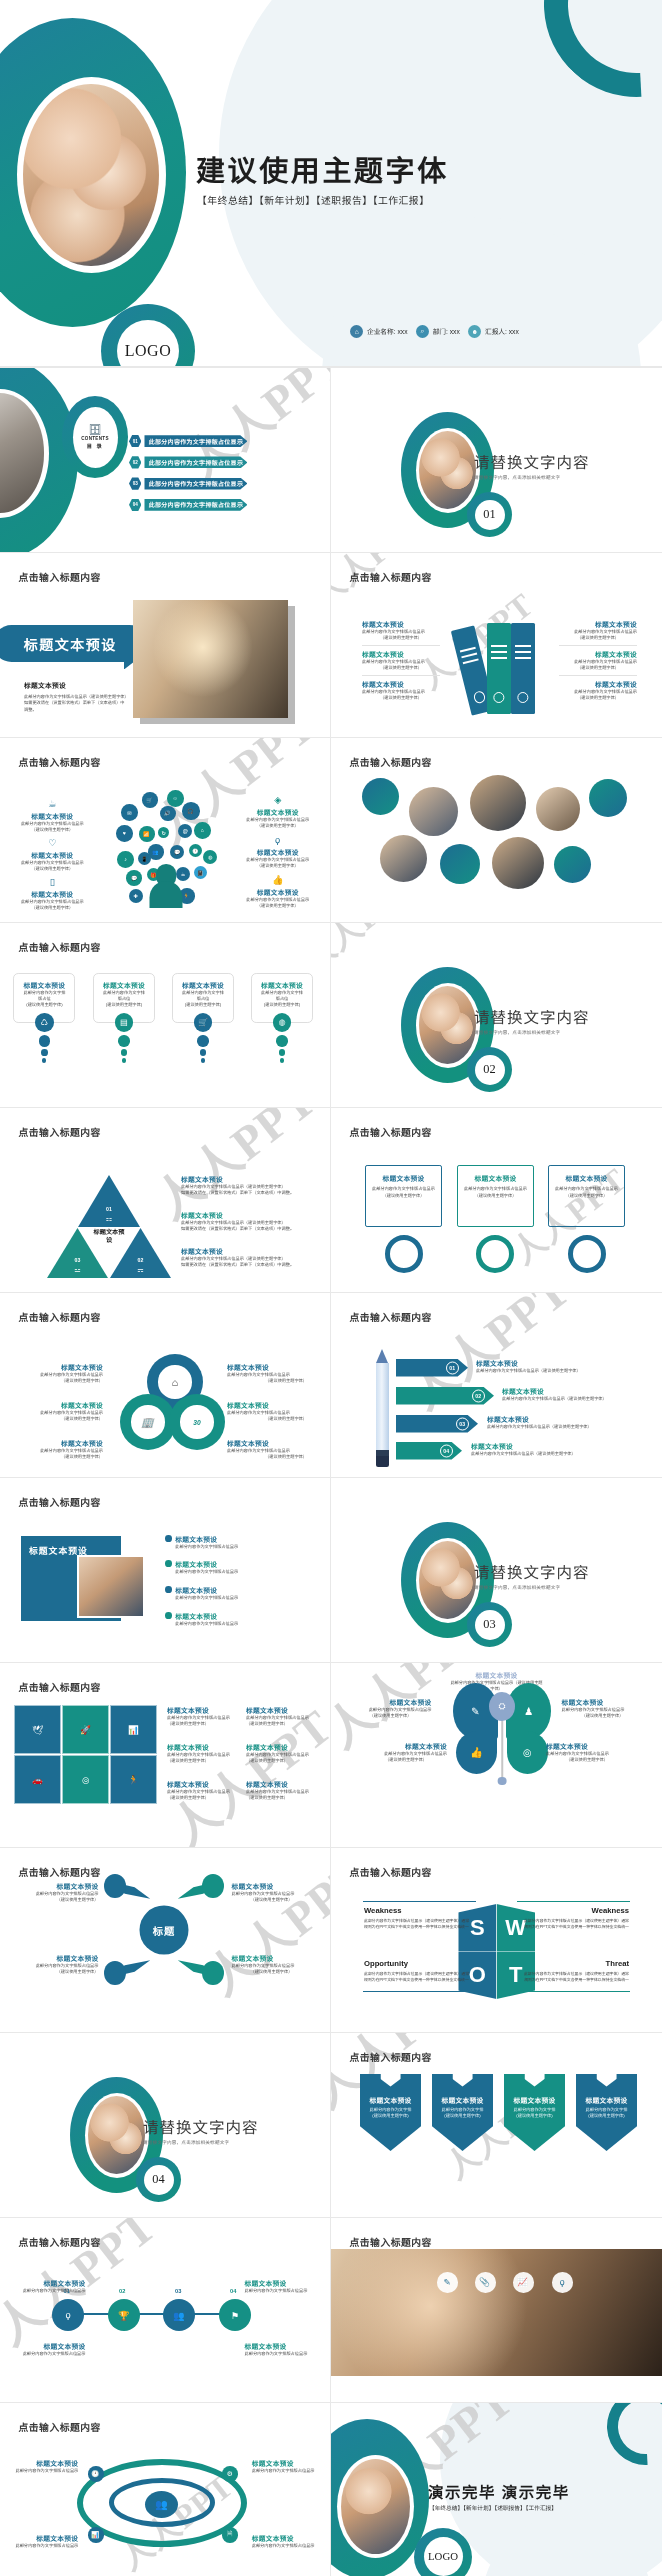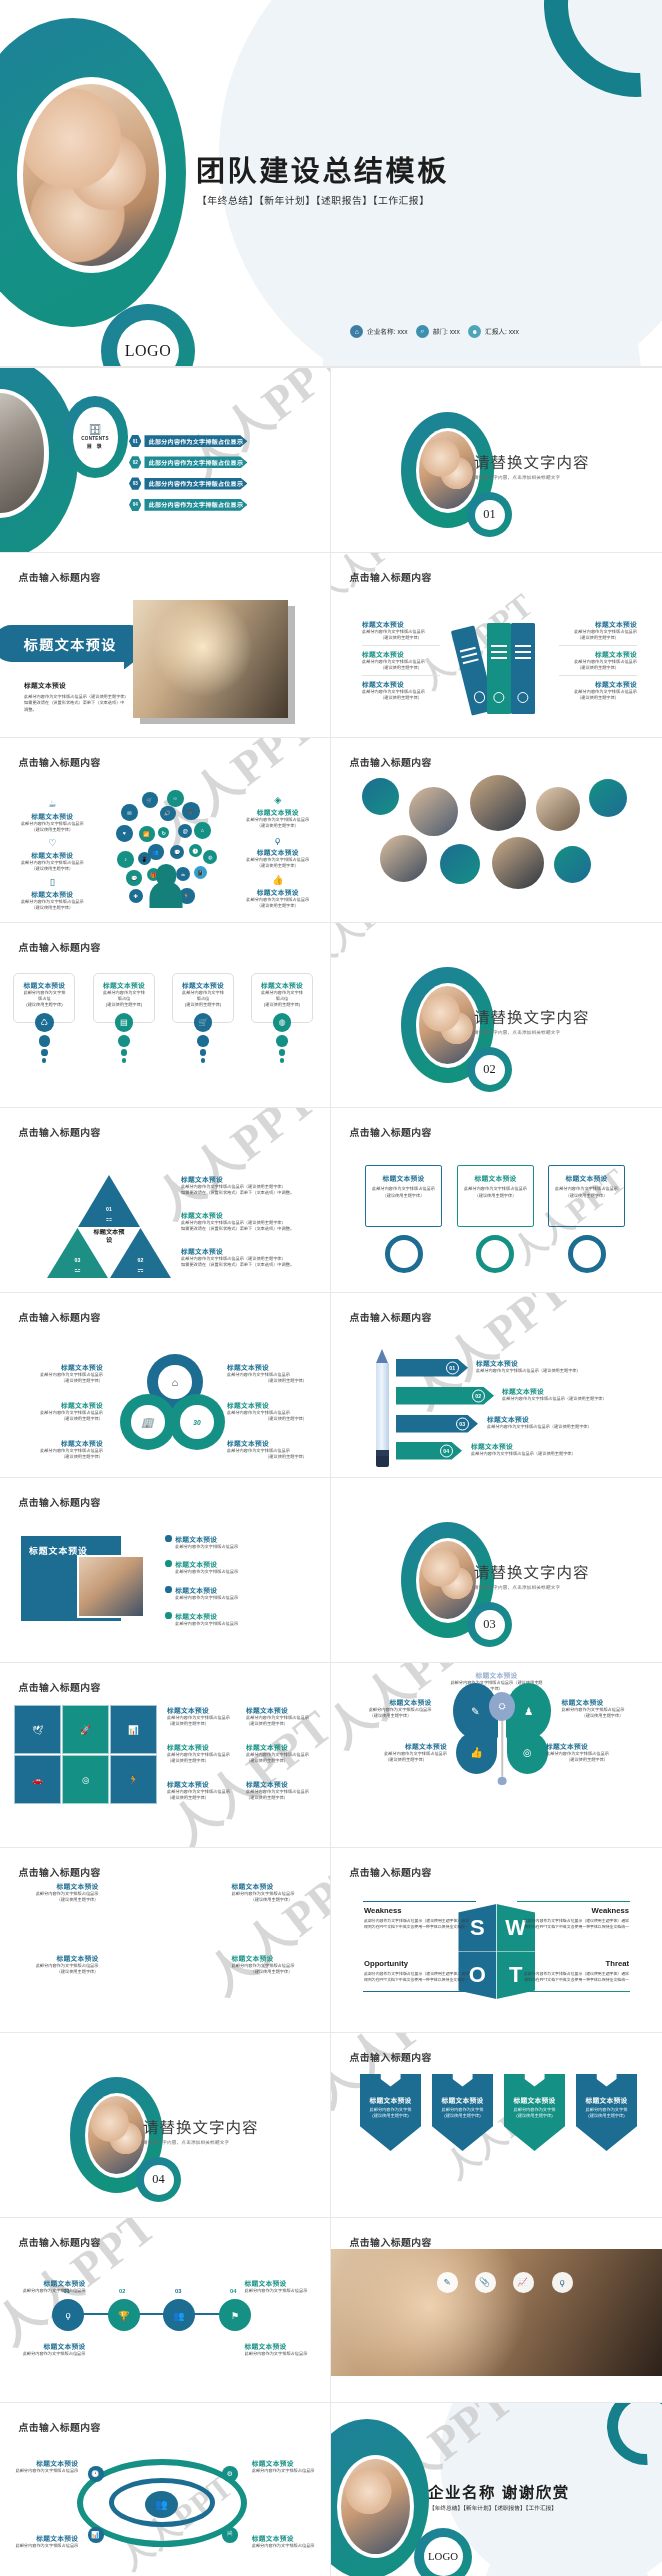--- a/index.html
+++ b/index.html
@@ -411,21 +411,21 @@
     <div class="cover-bg-soft"></div>
     <div class="cover-bg-soft2"></div>
     <div class="cover-ring-tr"></div>
     <div class="cover-blob"></div>
     <div class="cover-photo-ring">
       <div class="cover-photo"></div>
     </div>
     <div class="cover-logo-ring">
       <div class="cover-logo-inner">LOGO</div>
     </div>
-    <div class="cover-title">团队建设总结模板</div>
+    <div class="cover-title">建议使用主题字体</div>
     <div class="cover-sub">【年终总结】【新年计划】【述职报告】【工作汇报】</div>
     <div class="meta-row">
       <div class="meta-item">
         <span class="meta-ico" style="background:#3d7fa4">⌂</span>
         <span class="meta-txt">企业名称: xxx</span>
       </div>
       <div class="meta-item">
         <span class="meta-ico" style="background:#3d8fb0">⌕</span>
         <span class="meta-txt">部门: xxx</span>
       </div>
@@ -1008,20 +1008,31 @@
         <div class="bdy">此部分内容作为文字排版占位显示</div>
         <div class="bdy" style="text-align:center">（建议使用主题字体）</div>
       </div>
     </div>
   </div>
 
   <div class="row">
     <div class="slide">
       <div class="wm" style="left:191px;top:41px;">人人PPT</div>
       <div class="s-head">点击输入标题内容</div>
+      <div class="hub">
+        <div class="spoke" style="left:7.2px;top:8.2px;background:#1d6c92;clip-path:polygon(0 0,62% 34%,100% 100%,38% 72%)"></div>
+        <div class="spoke" style="right:7.2px;top:8.2px;background:#159085;clip-path:polygon(100% 0,38% 34%,0 100%,62% 72%)"></div>
+        <div class="spoke" style="left:7.2px;bottom:8.2px;background:#1d6c92;clip-path:polygon(0 100%,62% 66%,100% 0,38% 28%)"></div>
+        <div class="spoke" style="right:7.2px;bottom:8.2px;background:#159085;clip-path:polygon(100% 100%,38% 66%,0 0,62% 28%)"></div>
+        <div class="node" style="left:2.1px;top:1px;background:#1d6c92"></div>
+        <div class="node" style="right:2.1px;top:1px;background:#159085"></div>
+        <div class="node" style="left:2.1px;bottom:1px;background:#1d6c92"></div>
+        <div class="node" style="right:2.1px;bottom:1px;background:#159085"></div>
+        <div class="hub-c">标题</div>
+      </div>
       <div class="s14-item" style="left:18.5px;top:33px;text-align:right">
         <div class="blk h-blue">标题文本预设</div>
         <div class="bdy">此部分内容作为文字排版占位显示</div>
         <div class="bdy">（建议使用主题字体）</div>
       </div>
       <div class="s14-item" style="right:18.5px;top:33px">
         <div class="blk h-blue">标题文本预设</div>
         <div class="bdy">此部分内容作为文字排版占位显示</div>
         <div class="bdy" style="text-align:center">（建议使用主题字体）</div>
       </div>
@@ -1192,20 +1203,20 @@
       <div class="fin-soft2"></div>
       <div class="fin-ring"></div>
       <div class="wm" style="left:5.2px;top:10.3px;">人人PPT</div>
       <div class="fin-blob"></div>
       <div class="fin-photo">
           <i></i>
         </div>
       <div class="fin-logo">
         <div class="fin-logo-in">LOGO</div>
       </div>
-      <div class="fin-title">企业名称 谢谢欣赏</div>
+      <div class="fin-title">演示完毕 演示完毕</div>
       <div class="fin-sub">【年终总结】【新年计划】【述职报告】【工作汇报】</div>
 
     </div>
   </div>
 
 </div>
 
 
 </body></html>

